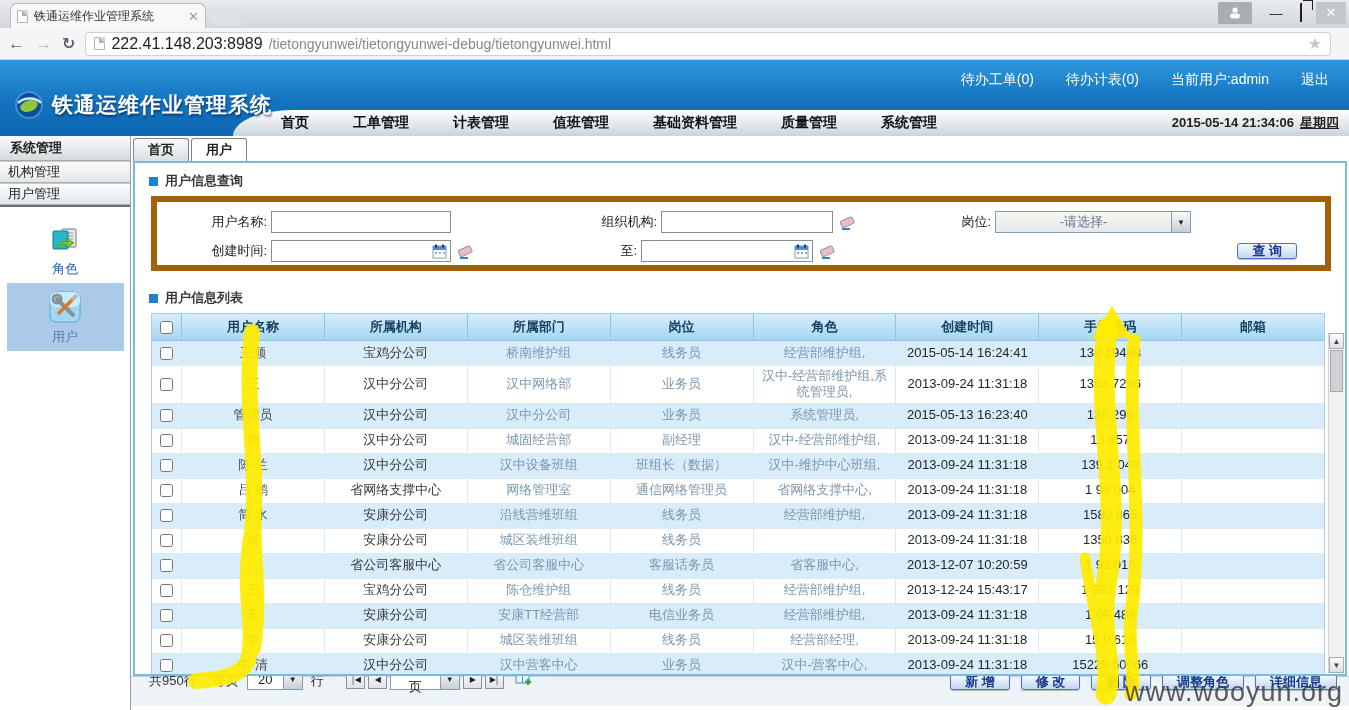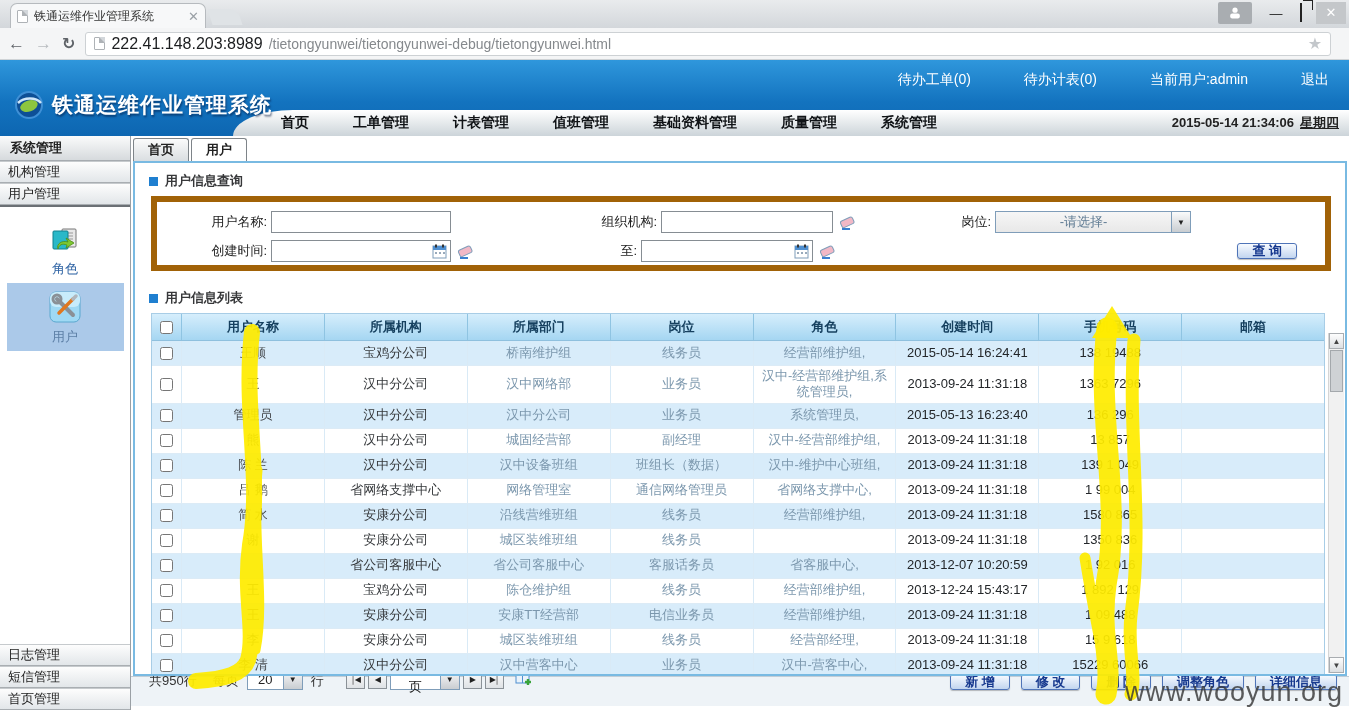--- a/index.html
+++ b/index.html
@@ -28,21 +28,21 @@
   .reload { font-size:16px; color:#5f6368; font-weight:bold; }
   .omnibox { flex:1; height:24px; background:#fff; border:1px solid #cdd1d4; border-radius:3px; display:flex; align-items:center; padding:0 8px; gap:6px; }
   .omni-host { font-size:16px; color:#1b1d1f; }
   .omni-path { font-size:14px; color:#85898d; flex:1; white-space:nowrap; overflow:hidden; }
   .star { color:#c3c7cb; font-size:16px; }
   .menu-icon { width:19px; height:13px; border-top:3px solid #606468; border-bottom:3px solid #606468; position:relative; }
   .menu-icon:after { content:""; position:absolute; left:0; right:0; top:2px; height:3px; background:#606468; }
 
   
   .apphdr { height:76px; background:linear-gradient(180deg,#2f97dc 0%,#1373bf 55%,#0d66b1 100%); position:relative; }
-  .hdr-links { position:absolute; top:11px; right:20px; display:flex; gap:53px; color:#fff; font-size:14px; }
+  .hdr-links { position:absolute; top:11px; right:20px; display:flex; gap:32px; color:#fff; font-size:14px; }
   .logo { position:absolute; left:14px; bottom:16px; display:flex; align-items:center; gap:8px; z-index:3; }
   .logo-title { color:#fff; font-size:21px; font-weight:bold; letter-spacing:1px; text-shadow:1px 2px 2px rgba(0,20,60,.55); }
   .navstrip { position:absolute; left:233px; right:0; bottom:0; height:26px;
     background:linear-gradient(#ffffff,#ccd4d9); border-top-left-radius:60px 26px;
     display:flex; align-items:center; padding-left:48px; gap:44px; }
   .navitem { font-size:14px; font-weight:bold; color:#101316; white-space:nowrap; }
   .hdr-date { position:absolute; right:10px; bottom:4px; font-size:13px; font-weight:bold; color:#222; z-index:3; }
   .hdr-date u { margin-left:6px; }
 
   
@@ -216,26 +216,20 @@
           <rect x="2" y="2" width="30" height="30" rx="6" fill="#9fd9f4" stroke="#5aa8cf"></rect>
           <rect x="2" y="2" width="30" height="15" rx="6" fill="#c8ecfb"></rect>
           <line x1="9" y1="9" x2="25" y2="25" stroke="#8a9096" stroke-width="4" stroke-linecap="round"></line>
           <circle cx="9" cy="9" r="4" fill="none" stroke="#8a9096" stroke-width="3"></circle>
           <line x1="25" y1="9" x2="11" y2="23" stroke="#e07820" stroke-width="3.5" stroke-linecap="round"></line>
           <line x1="25" y1="9" x2="28" y2="6" stroke="#b0b6bc" stroke-width="3.5" stroke-linecap="round"></line>
         </svg>
         <span>用户</span>
       </div>
     </div>
-    <div class="sb-bottom">
-
-    <div class="sb-item">日志管理</div>
-        <div class="sb-item">短信管理</div>
-        <div class="sb-item">首页管理</div>
-      </div>
   </div>
 
   <div class="mainarea">
     <div class="apptabs">
       <div class="apptab">首页</div>
       <div class="apptab active">用户</div>
     </div>
 
     <div class="panel">
       <div class="sec-title">

